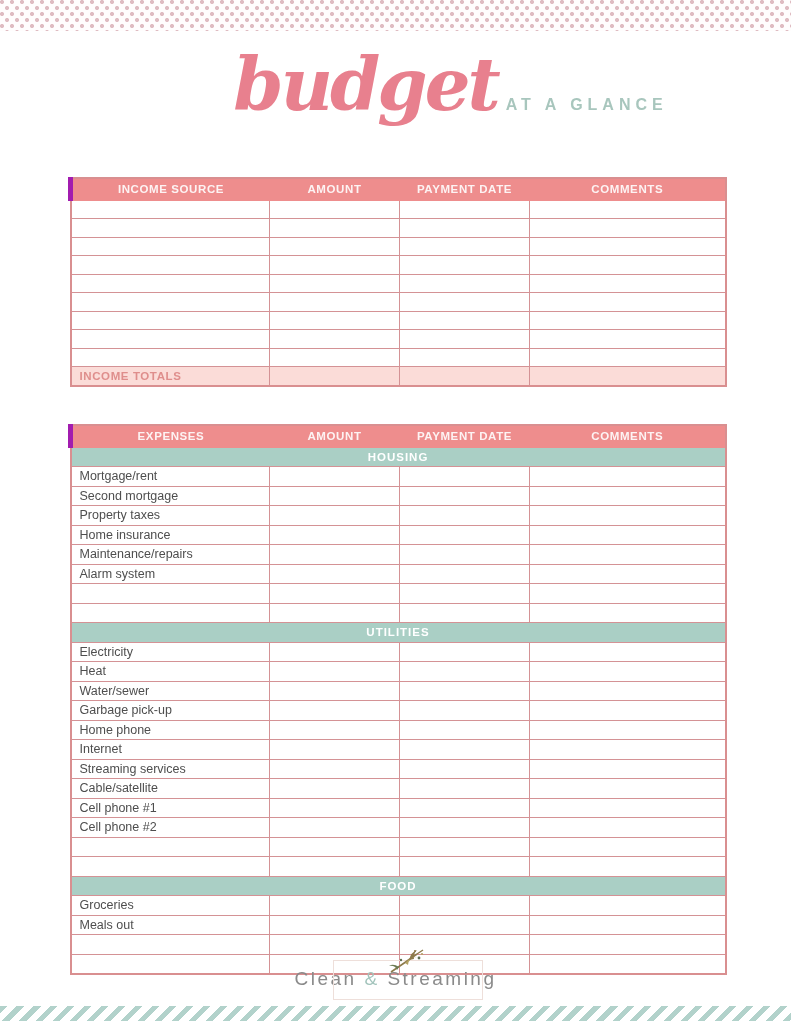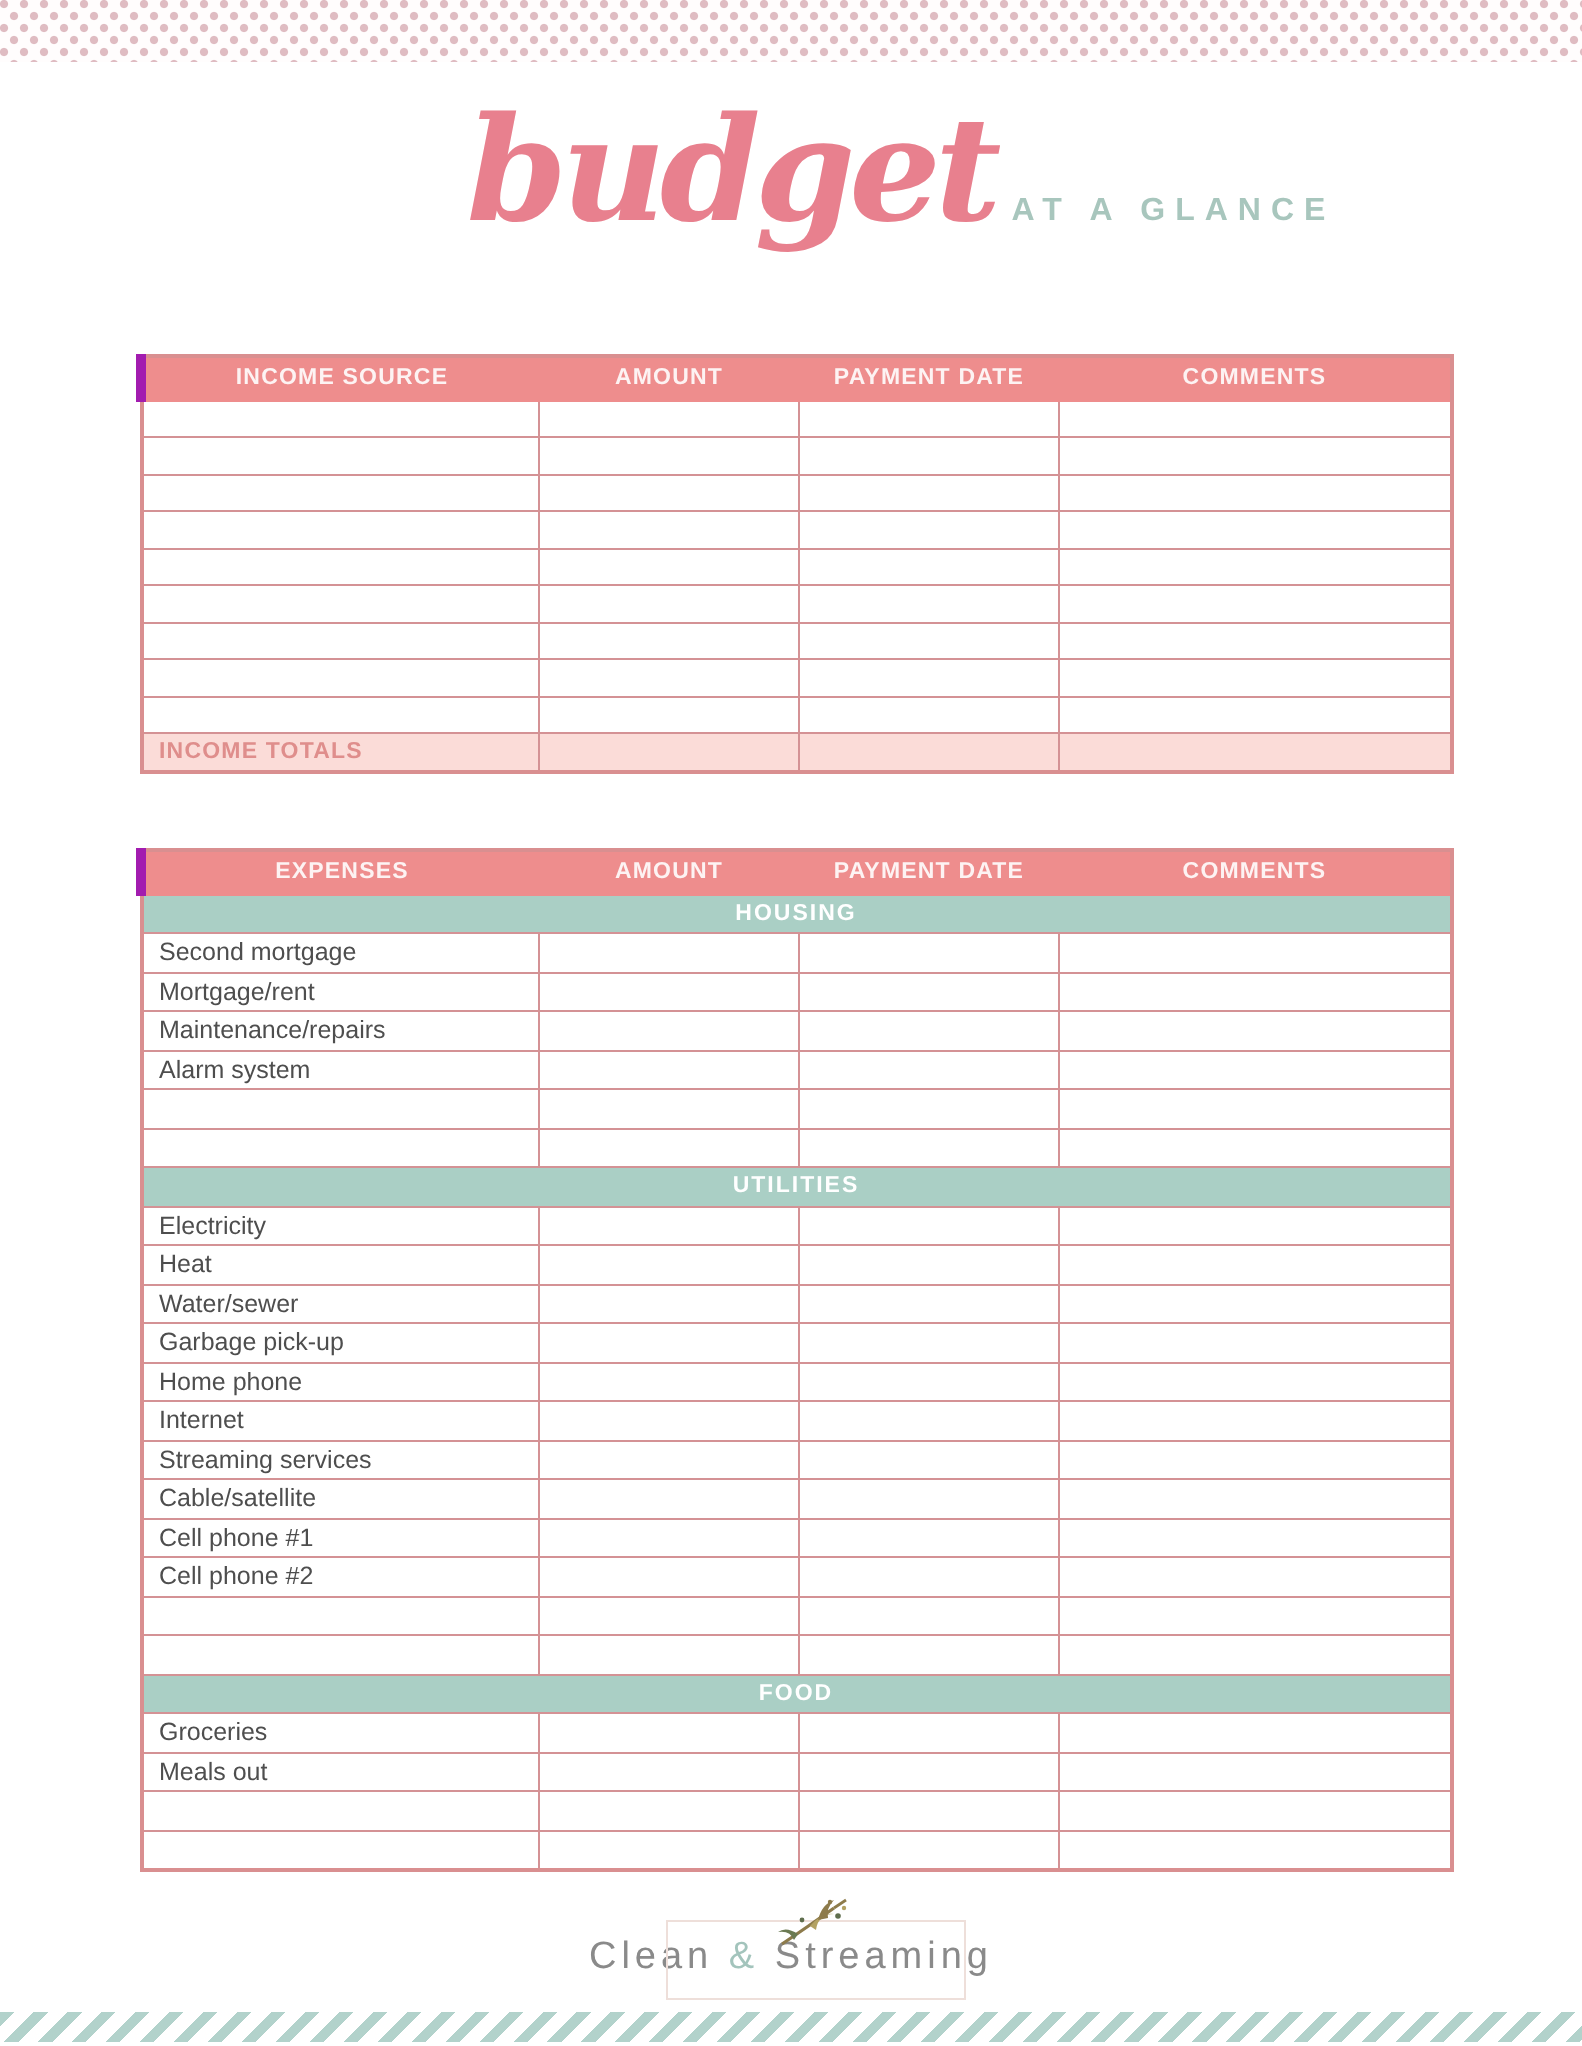--- a/index.html
+++ b/index.html
@@ -257,27 +257,39 @@
           <th>AMOUNT</th>
           <th>PAYMENT DATE</th>
           <th>COMMENTS</th>
         </tr>
       </thead>
       <tbody>
         <tr class="section-row">
           <td colspan="4">HOUSING</td>
         </tr>
         <tr>
+          <td>Mortgage/rent</td>
+          <td></td>
+          <td></td>
+          <td></td>
+        </tr>
+        <tr>
           <td>Second mortgage</td>
           <td></td>
           <td></td>
           <td></td>
         </tr>
         <tr>
-          <td>Mortgage/rent</td>
+          <td>Property taxes</td>
+          <td></td>
+          <td></td>
+          <td></td>
+        </tr>
+        <tr>
+          <td>Home insurance</td>
           <td></td>
           <td></td>
           <td></td>
         </tr>
         <tr>
           <td>Maintenance/repairs</td>
           <td></td>
           <td></td>
           <td></td>
         </tr>

